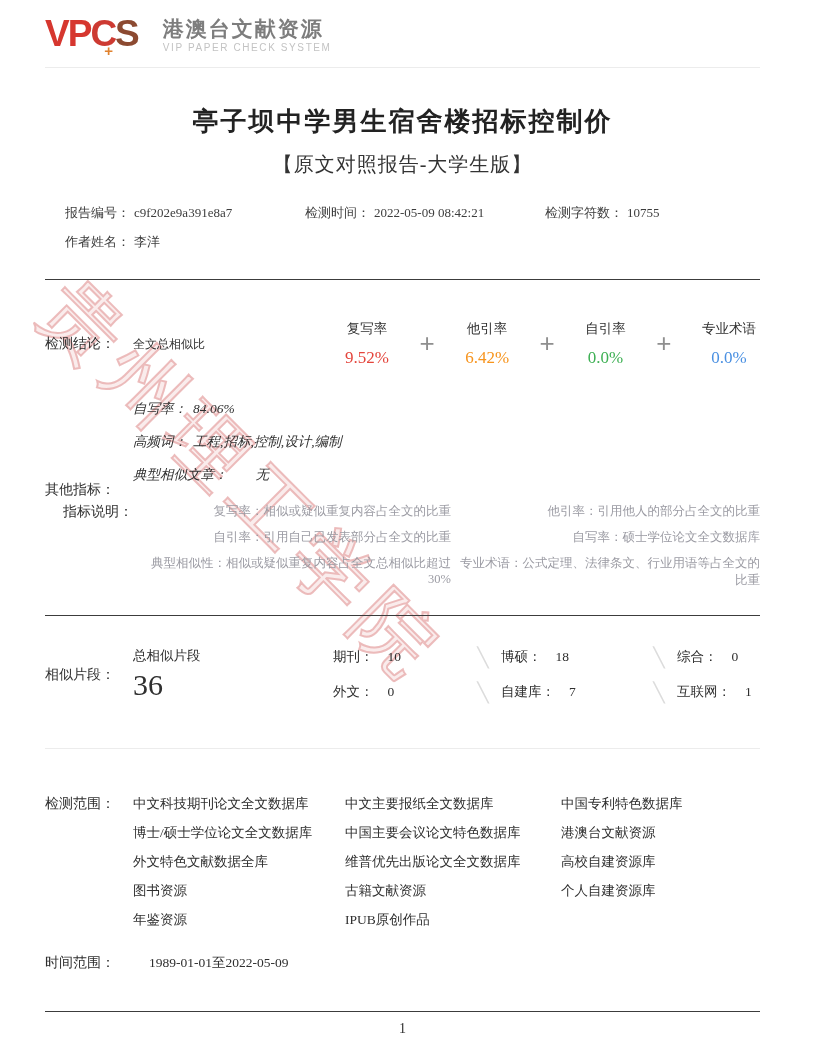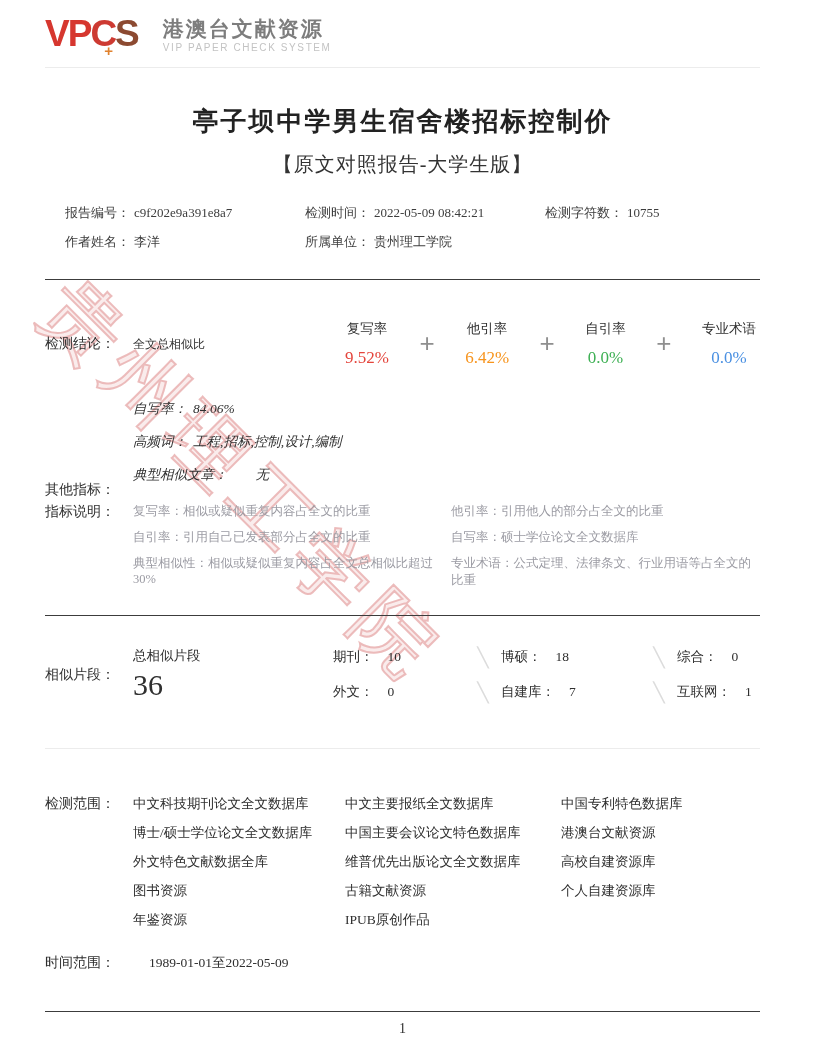--- a/index.html
+++ b/index.html
@@ -57,21 +57,21 @@
   .plus-sep { font-size:26px; color:#8f8f8f; padding:0 2px; margin-top:8px; font-family:"Liberation Sans",sans-serif; }
 
   
   .other { margin-top:32px;align-items:flex-end; }
   .other-rows { font-size:13.5px; color:#2f2f2f; }
   .other-row { margin-bottom:15px;font-style:italic; }
   .other-row .v { margin-left:6px; }
   .other-row .v-wide { margin-left:28px; }
 
   
-  .notes { margin-top:4px; }
+  .notes { margin-top:4px;text-align:right; }
   .notes-grid { flex:1; display:grid; grid-template-columns:318px 1fr; row-gap:9px; font-size:12.5px; color:#9b9ba3; align-items:start; }
 
   .divider-2 { margin-top:26px; }
 
   
   .fragments { padding:30px 0 34px 0; align-items:center; }
   .frag-total { width:200px; flex:0 0 200px; }
   .frag-total-label { font-size:13.5px; color:#2f2f2f; }
   .frag-total-value { font-size:30px; color:#2f2f2f; margin-top:3px; }
   .frag-grid { flex:1; display:grid; grid-template-columns:132px 36px 140px 36px 1fr; row-gap:13px; align-items:center; font-size:13.5px; color:#2f2f2f; }
@@ -111,21 +111,20 @@
     <div class="rule-light"></div>
 
     <div class="doc-title">亭子坝中学男生宿舍楼招标控制价</div>
     <div class="doc-subtitle">【原文对照报告-大学生版】</div>
 
     <div class="info-grid">
       <div class="info-cell"><span>报告编号：</span><span class="v">c9f202e9a391e8a7</span></div>
       <div class="info-cell"><span>检测时间：</span><span class="v">2022-05-09 08:42:21</span></div>
       <div class="info-cell"><span>检测字符数：</span><span class="v">10755</span></div>
       <div class="info-cell"><span>作者姓名：</span><span class="v">李洋</span></div>
-      <div class="info-cell"><span>所属单位：</span><span class="v">贵州理工学院</span></div>
       <div class="info-cell"></div>
     </div>
 
     <div class="rule-dark divider-1"></div>
 
     <div class="section conclusion">
       <div class="section-label">检测结论：</div>
       <div class="concl-total">
         <div class="concl-total-label">全文总相似比</div>
       </div>

